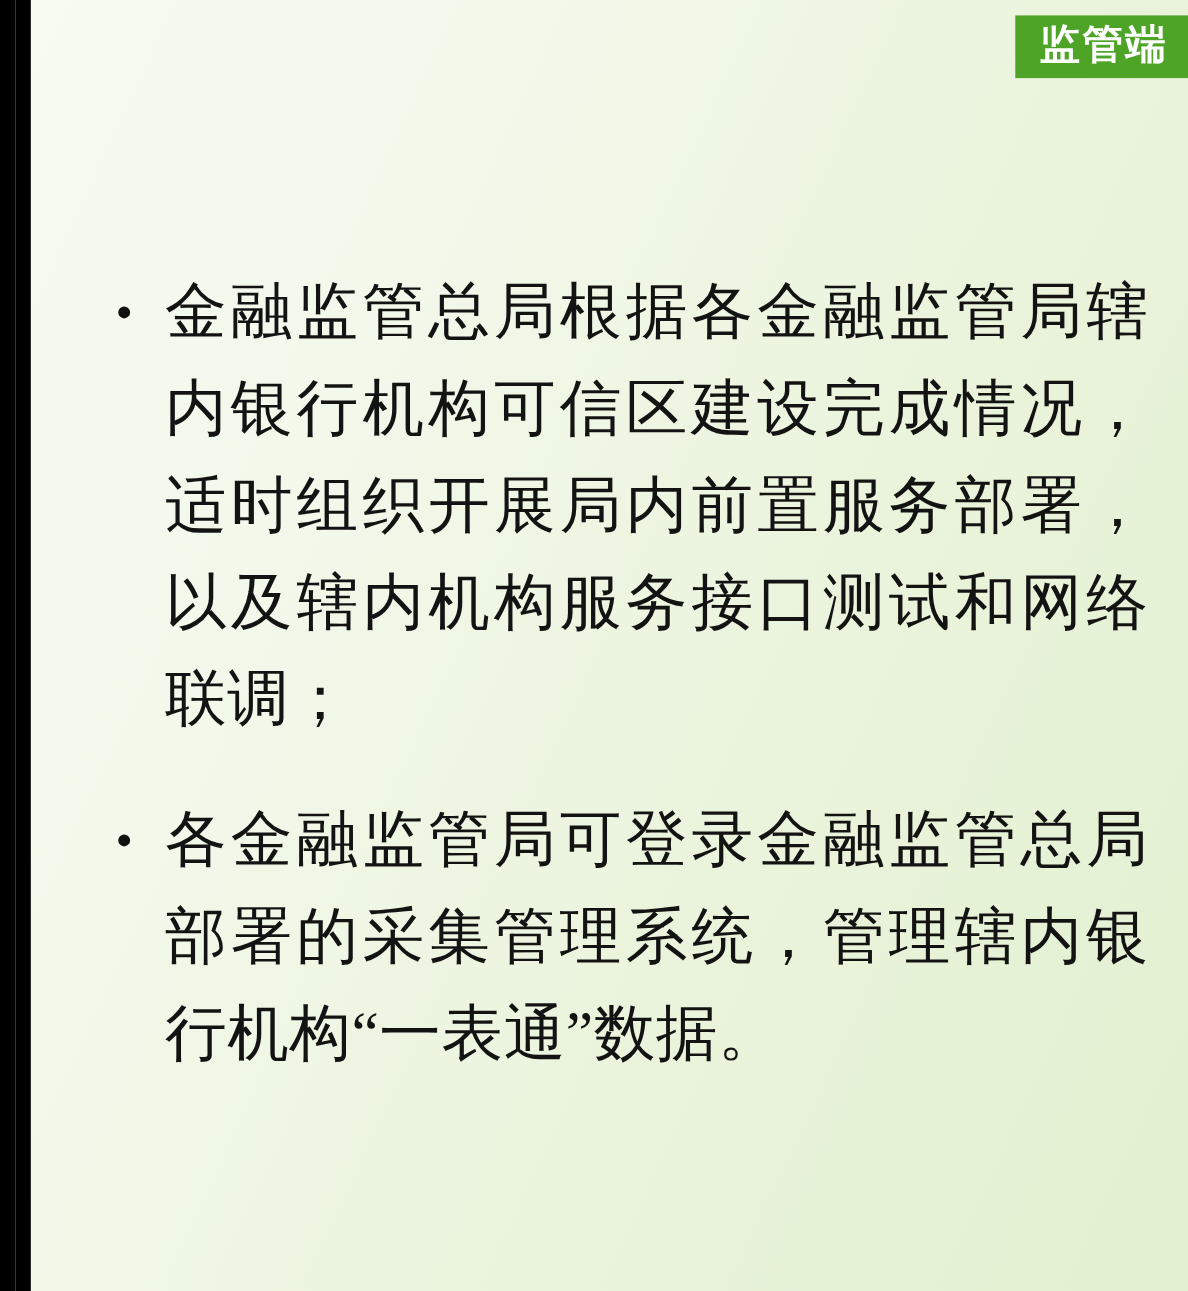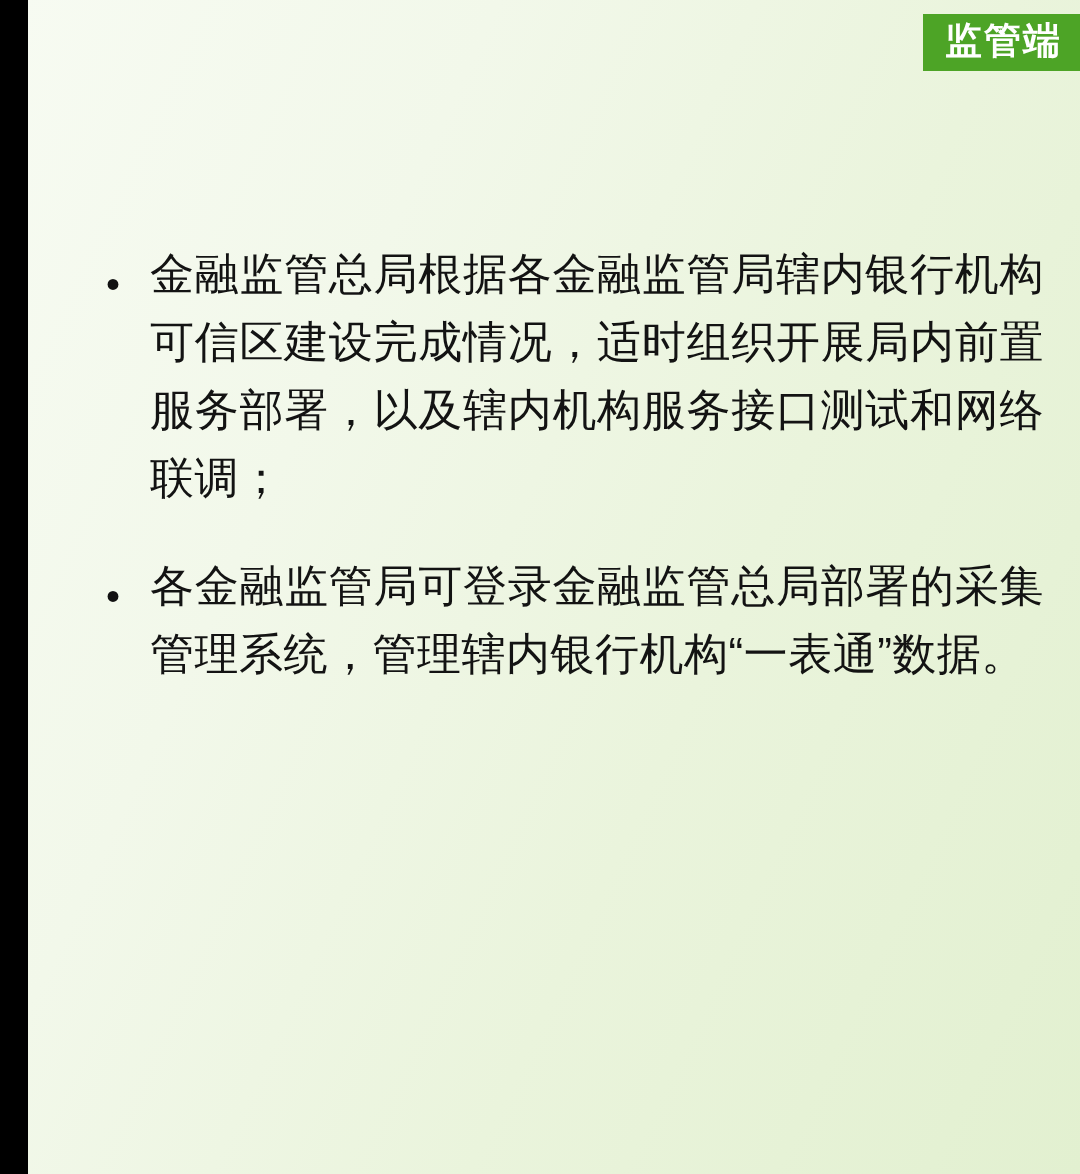--- a/index.html
+++ b/index.html
@@ -75,27 +75,27 @@
     width: 56px;
     font-size: 40px;
     line-height: 88px;
     color: #111;
     text-align: left;
     padding-left: 12px;
     box-sizing: border-box;
   }
   .btext {
     flex: 1 1 auto;
-    font-size: 44px;
-    line-height: 68px;
+    font-size: 56px;
+    line-height: 88px;
     color: #131313;
     letter-spacing: 0.5px;
     text-align: justify;
     text-justify: inter-ideograph;
-    font-family: Liberation Sans, sans-serif;
+    font-family: Liberation Serif, serif;
   }
 </style>
 </head>
 <body>
 
 <div class="slide">
 
   <div class="left-bar"></div>
 
   <div class="badge">监管端</div>

